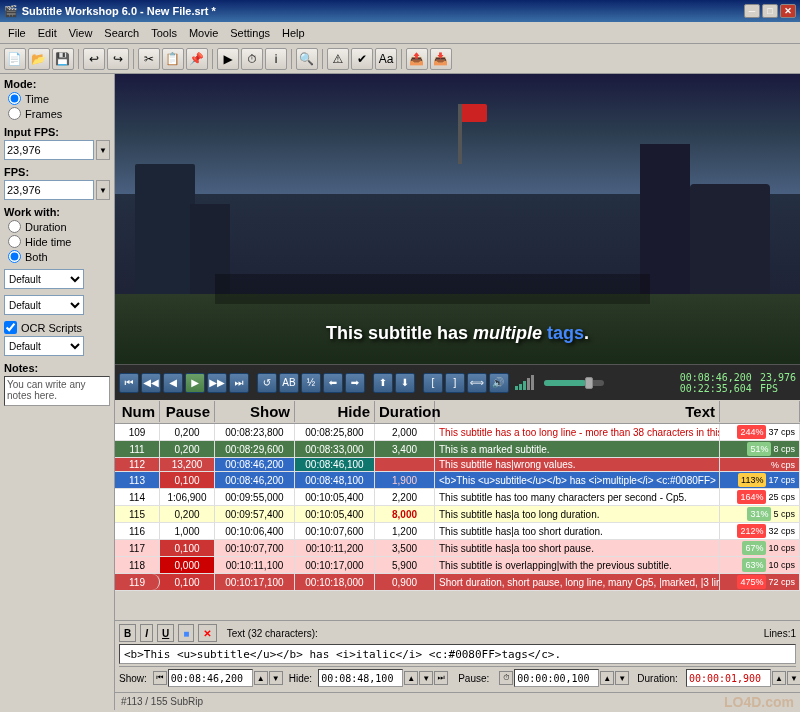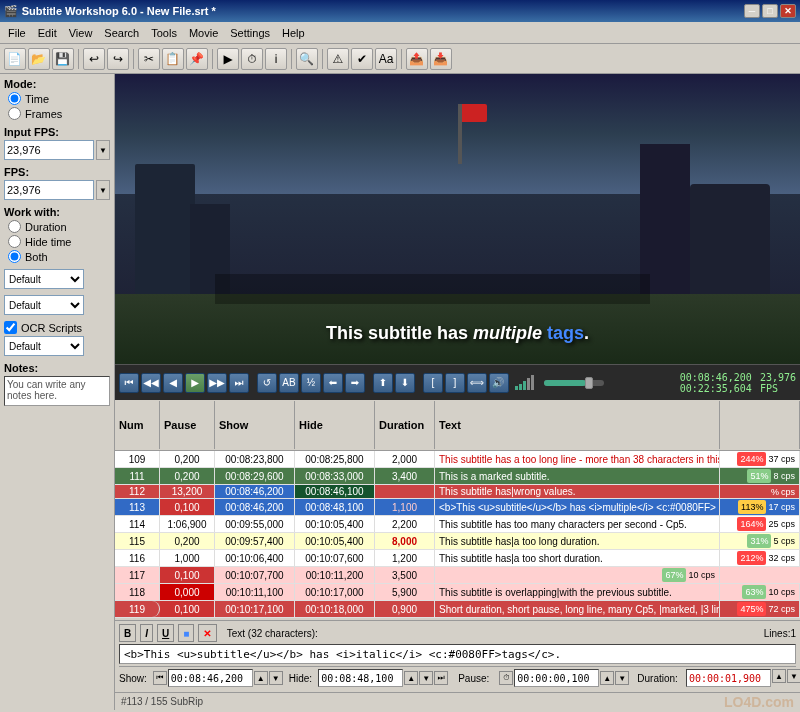--- a/index.html
+++ b/index.html
@@ -56,21 +56,21 @@
     .transport-time { color: #90ee90; font-size: 10px; font-family: monospace; margin-left: auto; text-align: right; }
     .transport-fps { color: #90ee90; font-size: 10px; font-family: monospace; margin-left: 6px; }
     .signal-bars { display: flex; align-items: flex-end; gap: 1px; margin: 0 4px; }
     .signal-bar { width: 3px; background: #4a8; }
     .volume-slider { width: 60px; height: 6px; background: #555; border-radius: 3px; margin: 0 4px; position: relative; }
     .volume-fill { width: 70%; height: 100%; background: #4a8; border-radius: 3px; }
     
     
     .subtitle-table-container { flex: 1; overflow: hidden; display: flex; flex-direction: column; }
     .table-header { display: grid; grid-template-columns: 45px 55px 80px 80px 60px 1fr 80px; background: #d4d0c8; border-bottom: 1px solid #999; padding: 1px 0; }
-    .th { padding: 18px 4px; font-size: 11px; font-weight: bold; border-right: 1px solid #999; text-align: left; }
+    .th { padding: 2px 4px; font-size: 15px; font-weight: bold; border-right: 1px solid #999; text-align: right; }
     .table-body { flex: 1; overflow-y: auto; }
     .table-row { display: grid; grid-template-columns: 45px 55px 80px 80px 60px 1fr 80px; border-bottom: 1px solid #e0e0e0; }
     .td { padding: 1px 4px; font-size: 10px; border-right: 1px solid #ddd; overflow: hidden; white-space: nowrap; text-overflow: ellipsis; display: flex; align-items: center; }
     .td.center { justify-content: center; }
     .row-normal { background: white; }
     .row-marked { background: #4a7a4a; color: white; }
     .row-overlap { background: #cc4444; color: white; }
     .row-selected { background: #316ac5; color: white; }
     .row-light-red { background: #ffd0d0; }
     .row-light-yellow { background: #ffffcc; }
@@ -332,35 +332,35 @@
           <div class="td cps-cell" style="color:white;">
               <span class="cps-badge cps-green">51%</span> 
               <span>8 cps</span>
             </div>
         </div>
 
         <div class="table-row row-overlap">
           <div class="td center" style="color:white;">112</div>
           <div class="td center" style="color:white;">13,200</div>
           <div class="td center" style="color:white;background:#316ac5;">00:08:46,200</div>
-          <div class="td center" style="color:white;background:#14532d;">00:08:46,100</div>
+          <div class="td center" style="color:white;background:#0f766e;">00:08:46,100</div>
           <div class="td center" style="color:white;"></div>
           <div class="td" style="color:white;">This subtitle has|wrong values.</div>
           <div class="td cps-cell" style="color:white;">
               <span>%</span> 
               <span>cps</span>
             </div>
         </div>
 
         <div class="table-row row-selected">
           <div class="td center" style="color:white;">113</div>
           <div class="td center" style="color:white;background:#cc3333;">0,100</div>
           <div class="td center" style="color:white;">00:08:46,200</div>
           <div class="td center" style="color:white;">00:08:48,100</div>
-          <div class="td center" style="color:#ffcccc;">1,100</div>
+          <div class="td center" style="color:#ffcccc;">1,900</div>
           <div class="td" style="color:white;">&lt;b&gt;This &lt;u&gt;subtitle&lt;/u&gt;&lt;/b&gt; has &lt;i&gt;multiple&lt;/i&gt; &lt;c:#0080FF&gt;</div>
           <div class="td cps-cell" style="color:white;">
               <span class="cps-badge cps-yellow">113%</span> 
               <span>17 cps</span>
             </div>
         </div>
 
         <div class="table-row row-normal">
           <div class="td center">114</div>
           <div class="td center">1:06,900</div>
@@ -399,20 +399,21 @@
               <span>32 cps</span>
             </div>
         </div>
 
         <div class="table-row row-light-red">
           <div class="td center">117</div>
           <div class="td center" style="background:#cc3333;color:white;">0,100</div>
           <div class="td center">00:10:07,700</div>
           <div class="td center">00:10:11,200</div>
           <div class="td center">3,500</div>
+          <div class="td">This subtitle has|a too short pause.</div>
           <div class="td cps-cell">
               <span class="cps-badge cps-green">67%</span> 
               <span>10 cps</span>
             </div>
         </div>
 
         <div class="table-row row-light-red">
           <div class="td center">118</div>
           <div class="td center" style="background:#cc0000;color:white;">0,000</div>
           <div class="td center">00:10:11,100</div>
@@ -470,21 +471,21 @@
           <div class="edit-btn-small">⏭</div>
         </div>
         <span style="font-size:10px;margin: 0 6px;">Pause:</span>
         <div style="display:flex;align-items:center;gap:1px;">
           <div class="edit-btn-small">⏱</div>
           <input class="edit-input time" value="00:00:00,100" style="">
           <div class="edit-btn-small">▲</div>
           <div class="edit-btn-small">▼</div>
         </div>
         <span style="font-size:10px;margin: 0 4px;">Duration:</span>
-        <div style="display:flex;align-items:flex-start;gap:1px;">
+        <div style="display:flex;align-items:center;gap:1px;">
           <input class="edit-input time" value="00:00:01,900" style="color: rgb(204, 0, 0);">
           <div class="edit-btn-small">▲</div>
           <div class="edit-btn-small">▼</div>
 
         </div>
       </div>
     </div>
 
     <div class="status-bar">
       <span class="status-text">#113 / 155  SubRip</span>

